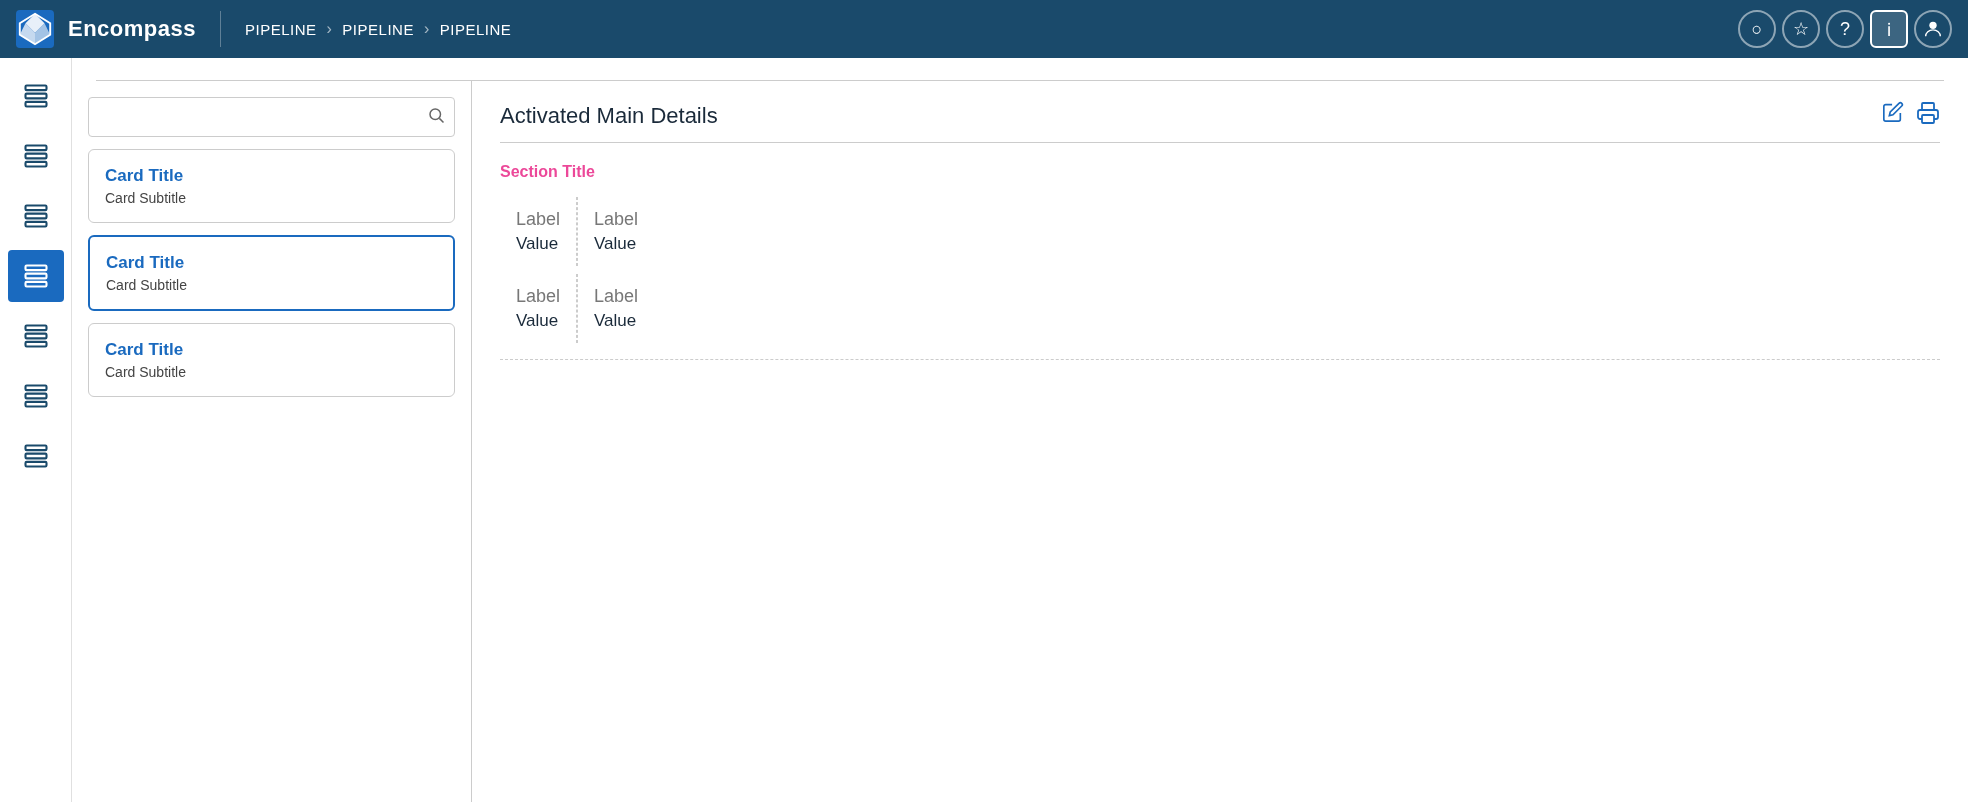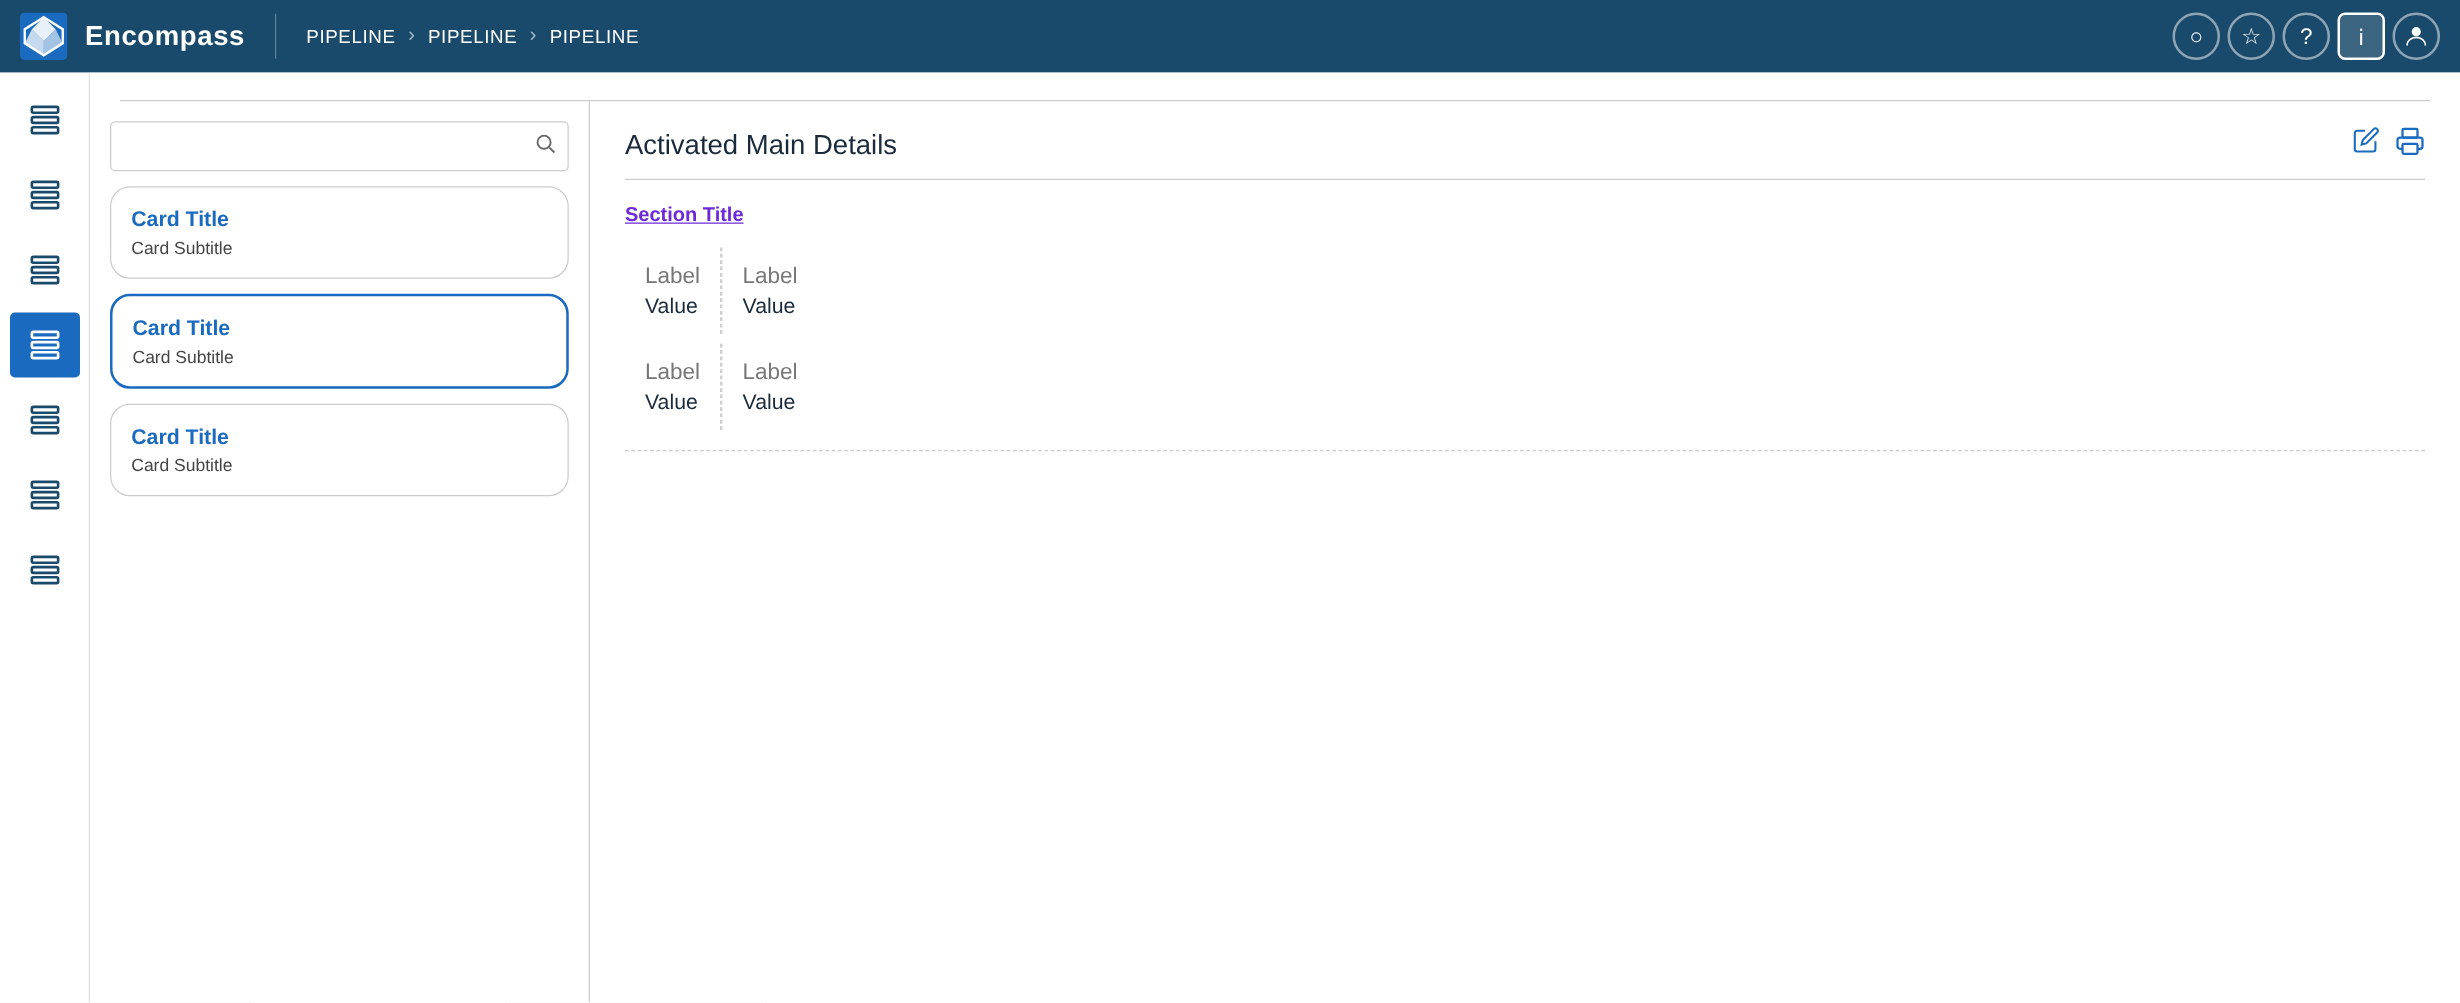--- a/index.html
+++ b/index.html
@@ -229,21 +229,21 @@
     .search-icon {
       position: absolute;
       right: 10px;
       top: 50%;
       transform: translateY(-50%);
       color: #666;
       font-size: 16px;
     }
     .card {
       border: 1px solid #ccc;
-      border-radius: 16px;
+      border-radius: 6px;
       padding: 16px;
       cursor: pointer;
       background: white;
     }
     .card.selected {
       border: 2px solid #1a6abf;
       background: white;
     }
     .card-title {
       color: #1a6abf;
@@ -283,22 +283,21 @@
       cursor: pointer;
     }
     .details-divider {
       height: 1px;
       background: #ccc;
       margin-bottom: 20px;
     }
     .section-title {
       font-size: 16px;
       font-weight: 700;
-      color: #6d28d9;
-      text-decoration: underline;
+      color: #ec4899;
       margin-bottom: 16px;
     }
     .field-col {
       padding: 12px 16px;
     }
     .field-col:first-child {
       border-right: 1px dashed #ccc;
     }
     .field-label {
       font-size: 18px;

